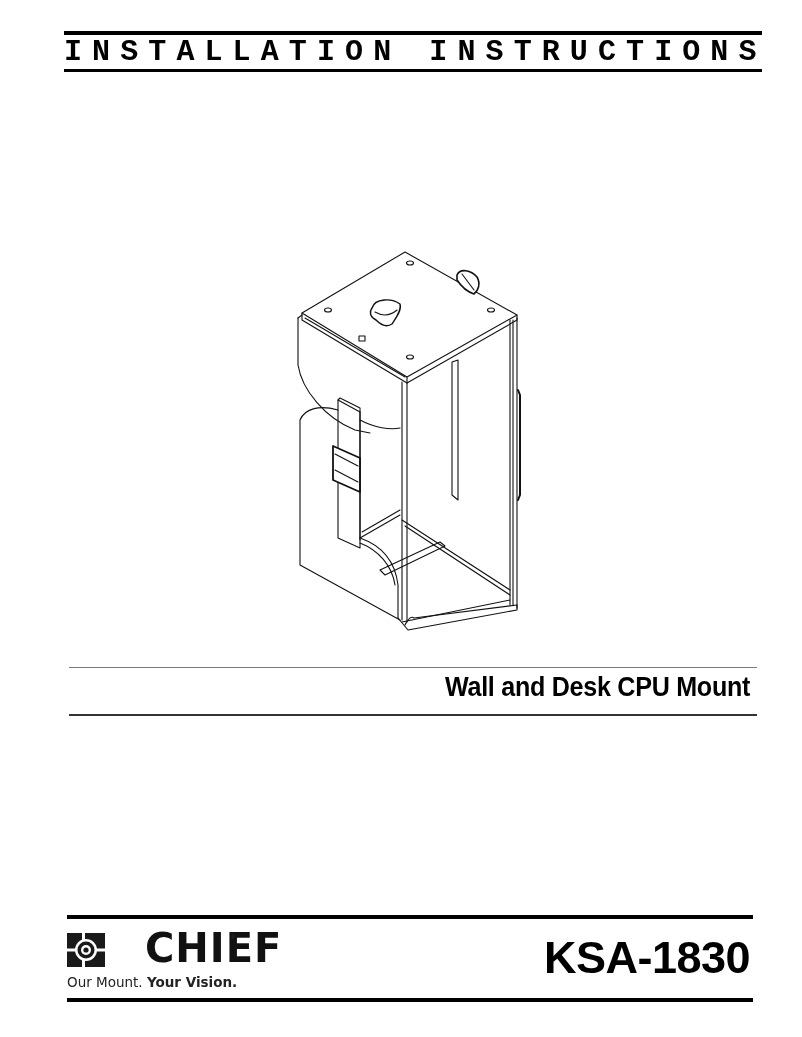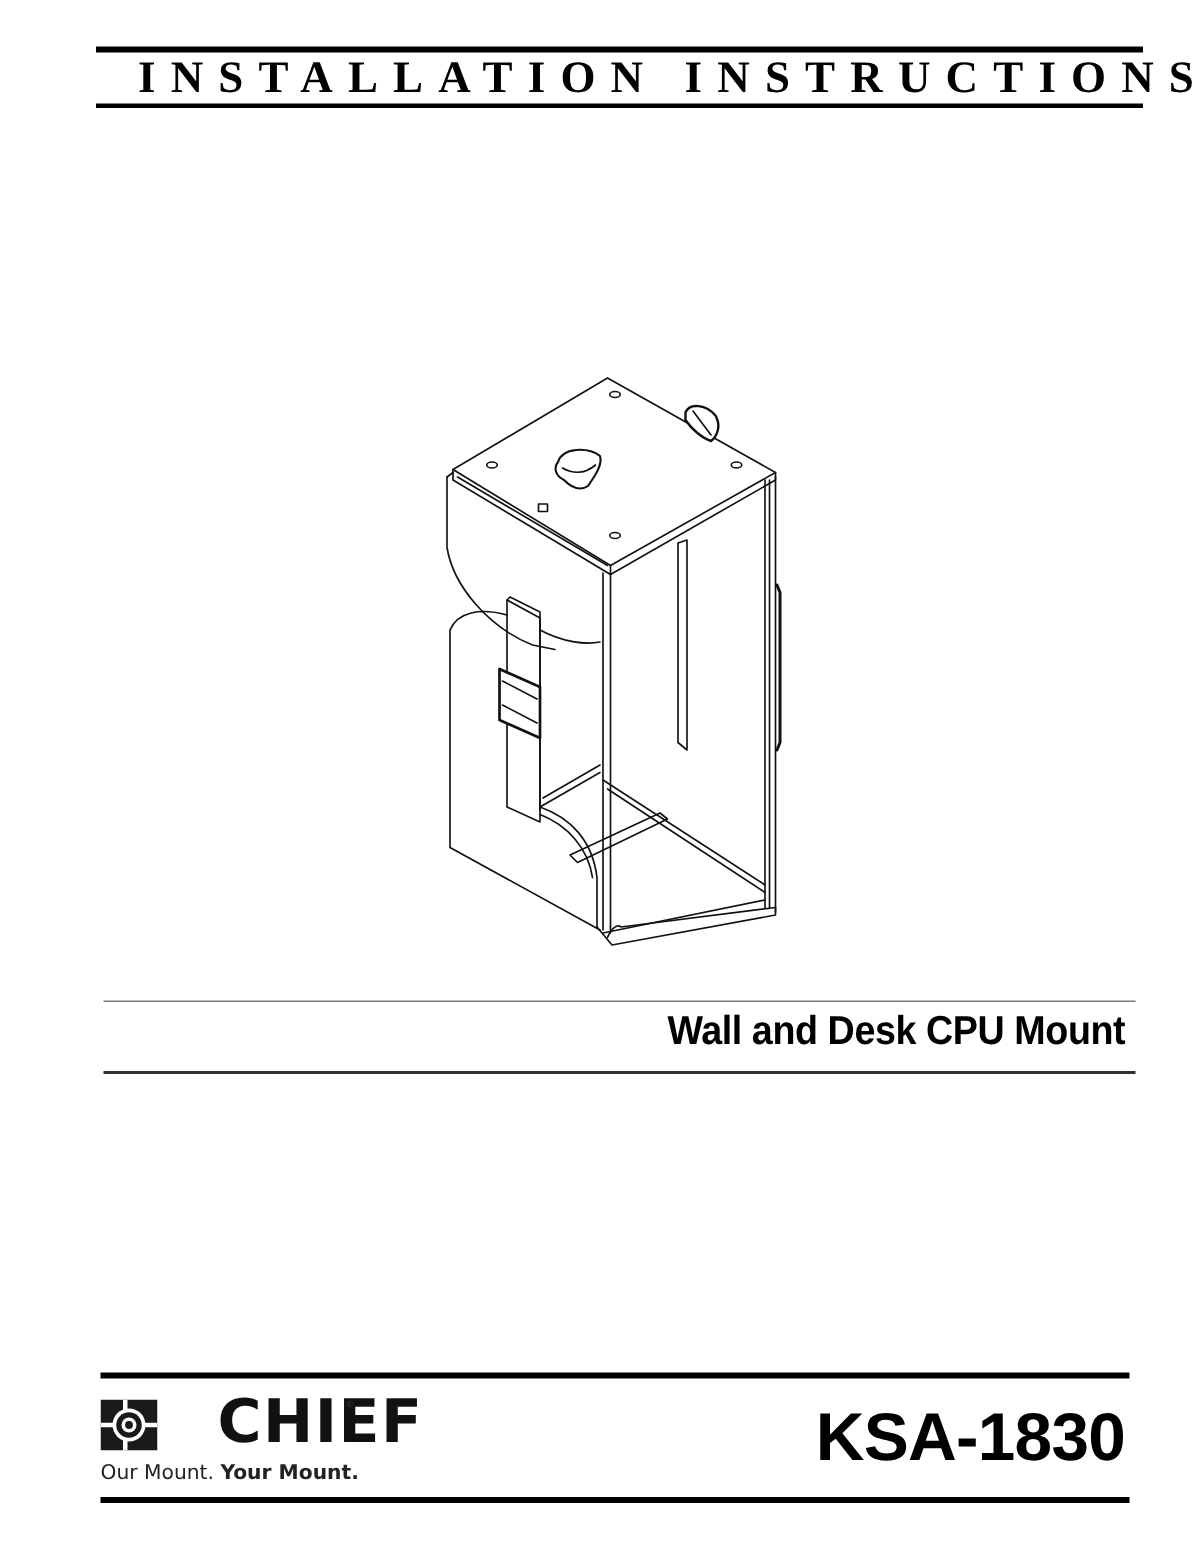--- a/index.html
+++ b/index.html
@@ -1,21 +1,21 @@
 <!DOCTYPE html>
 <html><head>
 <meta charset="utf-8">
 <style>
   html, body { margin: 0; padding: 0; background: #ffffff; }
   body { width: 802px; height: 1037px; position: relative; overflow: hidden; font-family: "Liberation Sans", sans-serif; color: #000; }
   .rule { position: absolute; background: #000; }
   .title {
     position: absolute; left: 64px; top: 34px; width: 700px;
-    font-family: Liberation Serif, serif; font-weight: bold; font-size: 30px;
-    letter-spacing: 10.1px; line-height: 36px; white-space: nowrap; margin-left: 28px;
+    font-family: Liberation Mono, monospace; font-weight: bold; font-size: 30px;
+    letter-spacing: 10.1px; line-height: 36px; white-space: nowrap;
   }
   .illus { position: absolute; left: 280px; top: 240px; width: 260px; height: 410px; }
   .subtitle {
     position: absolute; right: 52px; top: 672px; font-weight: bold; font-size: 27px;
     letter-spacing: -0.3px; white-space: nowrap; transform: scaleX(0.93); transform-origin: right center;
   }
   .logo { position: absolute; left: 67px; top: 932px; width: 180px; height: 64px; }
   .logo-mark { position: absolute; left: 0; top: 1px; width: 38px; height: 34px; }
   .logo-word { position: absolute; left: 42px; top: -6px; font-family: "DejaVu Sans", sans-serif; font-weight: bold; font-size: 40px; letter-spacing: 1px; line-height: 44px; color: #111; margin-left: 36px; }
   .logo-reg { position: absolute; left: 164px; top: 2px; font-size: 6px; color: #333; }
@@ -101,19 +101,19 @@
     <rect x="0" y="15.5" width="38" height="3" fill="#fff"></rect>
     <circle cx="19" cy="17" r="11" fill="#fff"></circle>
     <circle cx="19" cy="17" r="8.5" fill="#1a1a1a"></circle>
     <circle cx="19" cy="17" r="5" fill="#fff"></circle>
     <circle cx="19" cy="17" r="2.6" fill="#1a1a1a"></circle>
   </svg>
   <span class="logo-word">CHIEF</span>
   <span class="logo-reg">®</span>
   <div class="logo-tag">
     <span>Our Mount.</span>
-    <b>Your Mount.</b>
+    <b>Your Vision.</b>
   </div>
 </div>
 
 <div class="model">KSA-1830</div>
 
 <div class="rule" style="left:67px; top:998px; width:686px; height:4px;"></div>
 
 </body></html>

